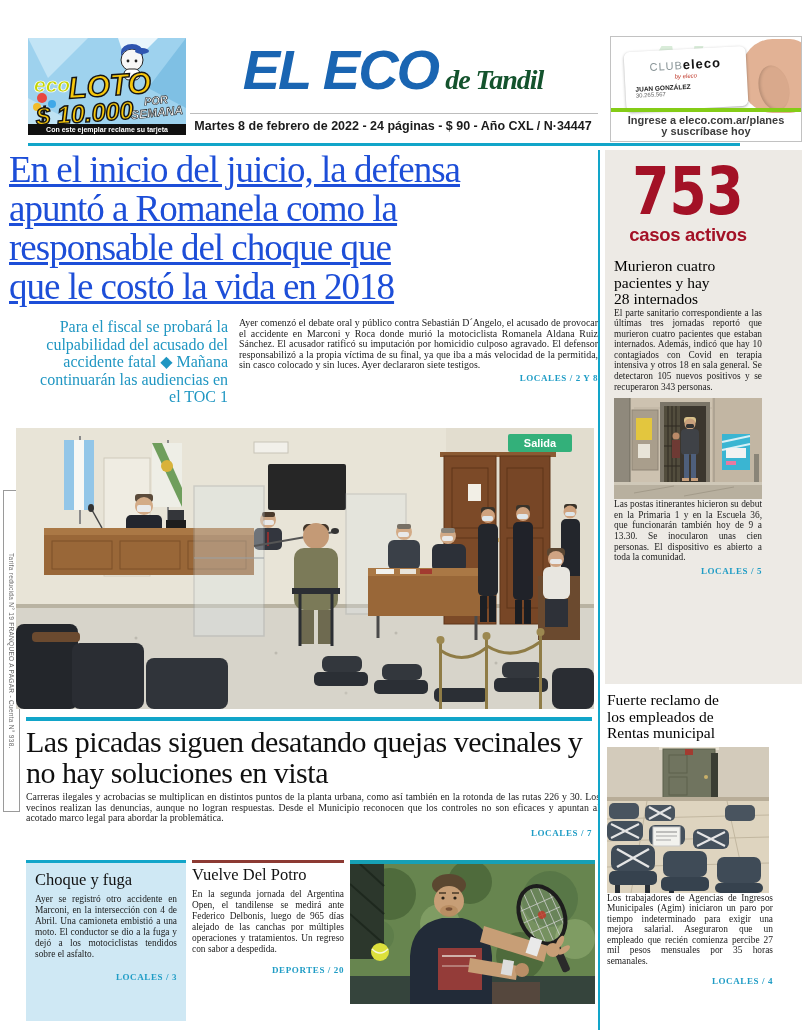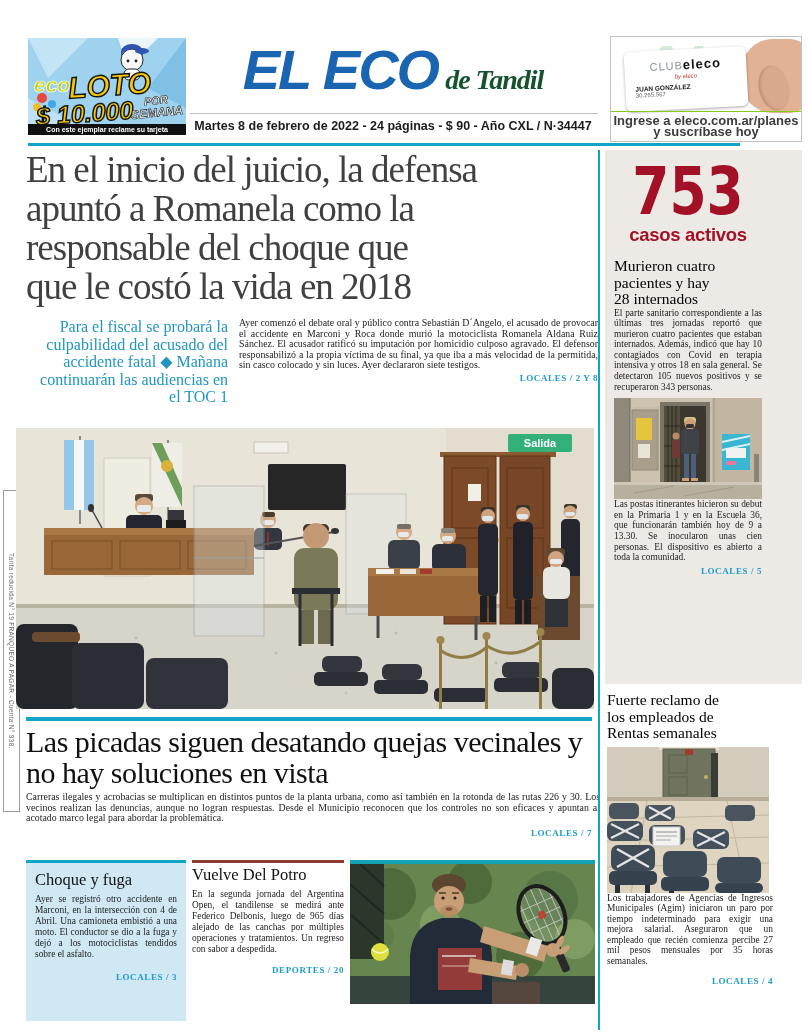--- a/index.html
+++ b/index.html
@@ -33,26 +33,26 @@
         border-radius:45% 30% 30% 45%;}
   .club-card{position:absolute;left:14px;top:12px;width:122px;height:54px;background:#fff;
              border-radius:6px;box-shadow:0 1px 3px rgba(0,0,0,.35);transform:rotate(-3deg);
              padding-top:6px;text-align:center;font-family:"Liberation Sans",sans-serif;}
   .club-brand{font-size:11px;color:#8a9598;letter-spacing:1px;}
   .club-by{font-size:6px;font-style:italic;color:#c0392b;}
   .club-name{margin-top:4px;text-align:left;padding-left:10px;font-size:6.5px;font-weight:bold;color:#222;}
   .club-number{text-align:left;padding-left:10px;font-size:6px;color:#666;}
   .thumb{position:absolute;right:12px;top:28px;width:30px;height:46px;background:#d9a98c;
          border-radius:50%;transform:rotate(-14deg);box-shadow:inset 2px 0 3px rgba(0,0,0,.15);}
-  .club-cta{position:absolute;left:0;bottom:0;width:100%;border-top:1px solid #84cc16;padding:3px 0 4px;
-            text-align:center;font-family:"Liberation Sans",sans-serif;font-size:13px;font-weight:bold;color:#3c3c3c;line-height:11px;}
+  .club-cta{position:absolute;left:0;bottom:0;width:100%;border-top:4px solid #84cc16;padding:3px 0 4px;
+            text-align:center;font-family:"Liberation Sans",sans-serif;font-size:11px;font-weight:bold;color:#3c3c3c;line-height:11px;}
 
   
-  .lead-headline{position:absolute;left:26px;top:150px;width:576px;font-size:37px;line-height:39px;
-                 letter-spacing:-1px;color:#404040;}
+  .lead-headline{position:absolute;left:9px;top:150px;width:576px;font-size:37px;line-height:39px;
+                 letter-spacing:-1px;color:#1d4ed8;text-decoration:underline;}
   .lead-headline span{display:block;}
   .lead-row{position:absolute;left:26px;top:318px;width:572px;display:flex;gap:11px;}
   .lead-subhead{width:202px;text-align:right;color:#1f96c2;font-size:16px;line-height:17.5px;}
   .lead-bodywrap{flex:1;}
   .bodytext{font-size:9.9px;line-height:10.5px;text-align:justify;color:#1c1c1c;}
   .kicker{font-weight:bold;color:#1f9cc5;font-size:9px;letter-spacing:.6px;}
   .kicker-right{text-align:right;}
   .lead-kicker{margin-top:2px;}
 
   .main-photo{position:absolute;left:16px;top:428px;width:578px;height:281px;}
@@ -487,21 +487,21 @@
       </svg>
     </div>
     <div class="sb-body bodytext">Las postas itinerantes hicieron su debut en la Primaria 1 y en la Escuela 36, que funcionarán también hoy de 9 a 13.30. Se inocularon unas cien personas. El dispositivo es abierto a toda la comunidad.</div>
     <div class="kicker kicker-right sb-kicker">LOCALES / 5</div>
   </div>
 
   <div class="sb-white">
     <div class="sb-h">
       <span>Fuerte reclamo de</span>
       <span>los empleados de</span>
-      <span>Rentas semanales</span>
+      <span>Rentas municipal</span>
     </div>
     <div class="chairs-photo">
       <svg viewBox="0 0 162 146" width="162" height="146">
         <rect width="162" height="146" fill="#d3cbbb"></rect>
         <g>
           <rect x="52" y="0" width="60" height="3" fill="#e8e2d2"></rect>
           <rect x="56" y="2" width="52" height="52" fill="#70745f" stroke="#5c604c"></rect>
           <rect x="62" y="8" width="18" height="18" fill="none" stroke="#5c604c"></rect>
           <rect x="62" y="30" width="18" height="18" fill="none" stroke="#5c604c"></rect>
           <rect x="104" y="6" width="7" height="46" fill="#3a3d33"></rect>

